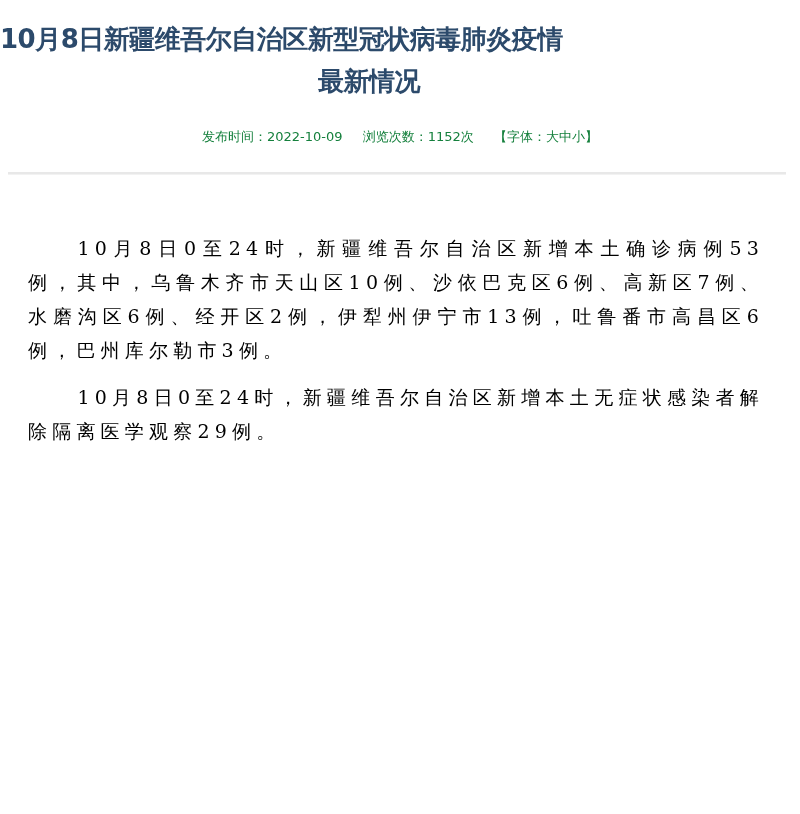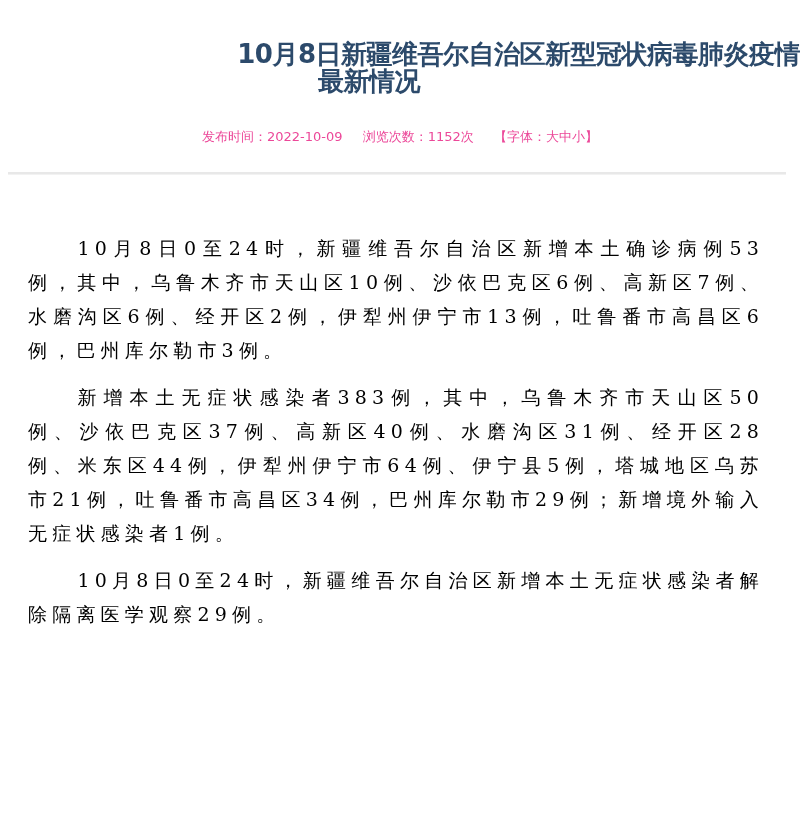--- a/index.html
+++ b/index.html
@@ -26,40 +26,40 @@
       color: #2c4a6b;
       font-family: "DejaVu Sans", "Liberation Sans", sans-serif;
       font-weight: bold;
       font-size: 26px;
       line-height: 34px;
       letter-spacing: -0.5px;
     }
     .title-line1 {
       position: absolute;
       left: 0;
-      top: 37px;
+      top: 22px;
       width: 800px;
-      text-align: right;
+      text-align: left;
     }
     .title-line2 {
       position: absolute;
       left: 0;
       top: 64px;
       width: 738px;
       text-align: center;
     }
     .meta {
       position: absolute;
       left: 0;
       top: 128px;
       width: 800px;
       text-align: center;
       font-family: "DejaVu Sans", "Liberation Sans", sans-serif;
       font-size: 13px;
-      color: #ec4899;
+      color: #15803d;
       line-height: 18px;
     }
     .meta span { display: inline-block; }
     .meta .sep { width: 12px; }
     .font-size-link {
       cursor: pointer;
     }
     .divider {
       position: absolute;
       left: 8px;
@@ -98,15 +98,14 @@
     <span>浏览次数：</span><span>1152次</span>
     <span class="sep"></span>
     <span>【字体：</span><span class="font-size-link">大</span><span class="font-size-link">中</span><span class="font-size-link">小</span><span> 】</span>
   </div>
 </header>
 
 <div class="divider"></div>
 
 <main class="content">
   <p>10月8日0至24时，新疆维吾尔自治区新增本土确诊病例53例，其中，乌鲁木齐市天山区10例、沙依巴克区6例、高新区7例、水磨沟区6例、经开区2例，伊犁州伊宁市13例，吐鲁番市高昌区6例，巴州库尔勒市3例。</p>
-  <p>新增本土无症状感染者383例，其中，乌鲁木齐市天山区50例、沙依巴克区37例、高新区40例、水磨沟区31例、经开区28例、米东区44例，伊犁州伊宁市64例、伊宁县5例，塔城地区乌苏市21例，吐鲁番市高昌区34例，巴州库尔勒市29例；新增境外输入无症状感染者1例。</p>
   <p>10月8日0至24时，新疆维吾尔自治区新增本土无症状感染者解除隔离医学观察29例。</p>
 </main>
 
 </body></html>

